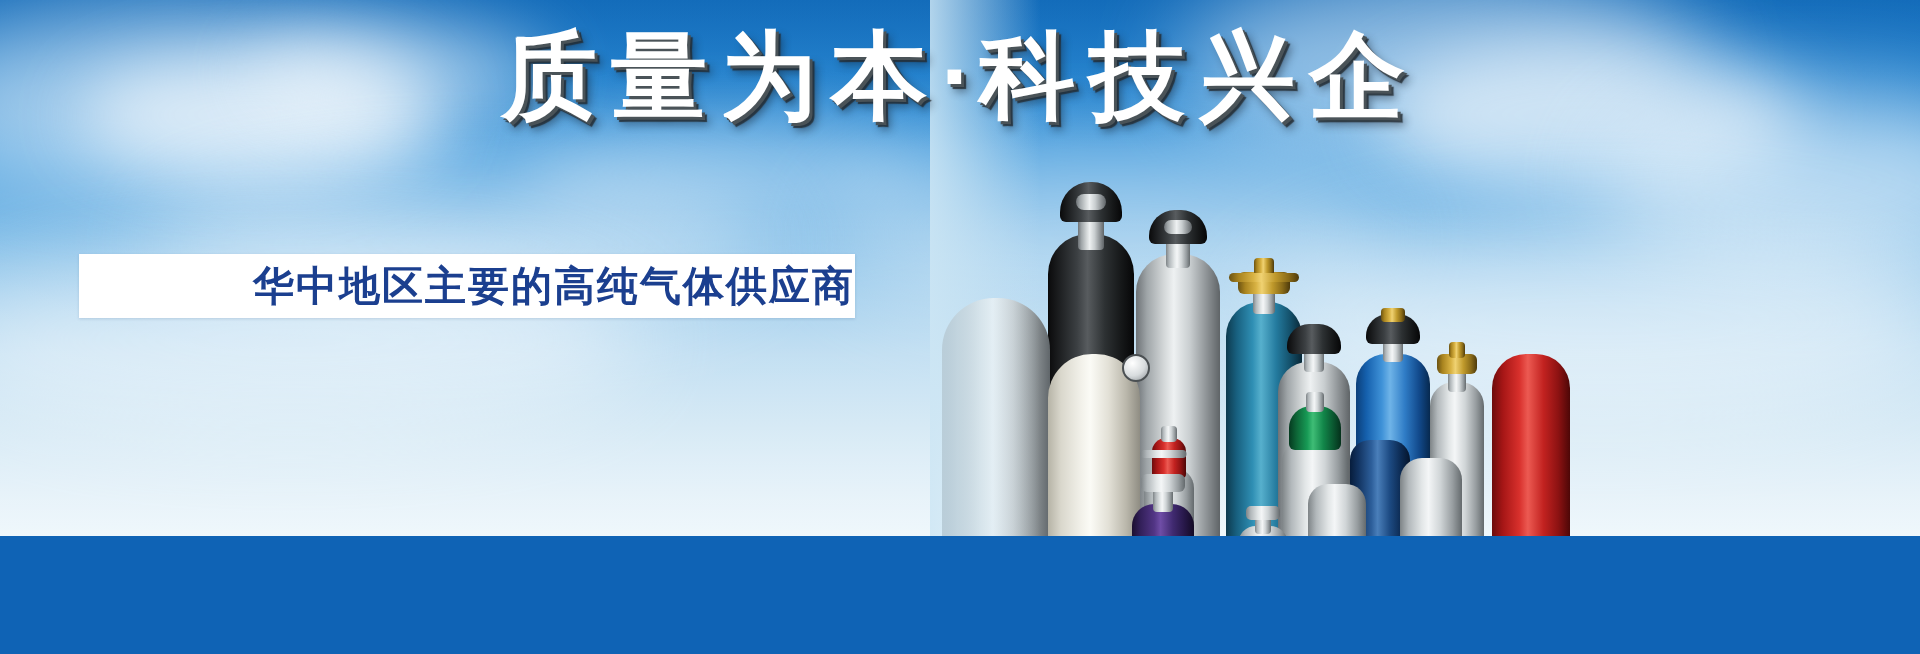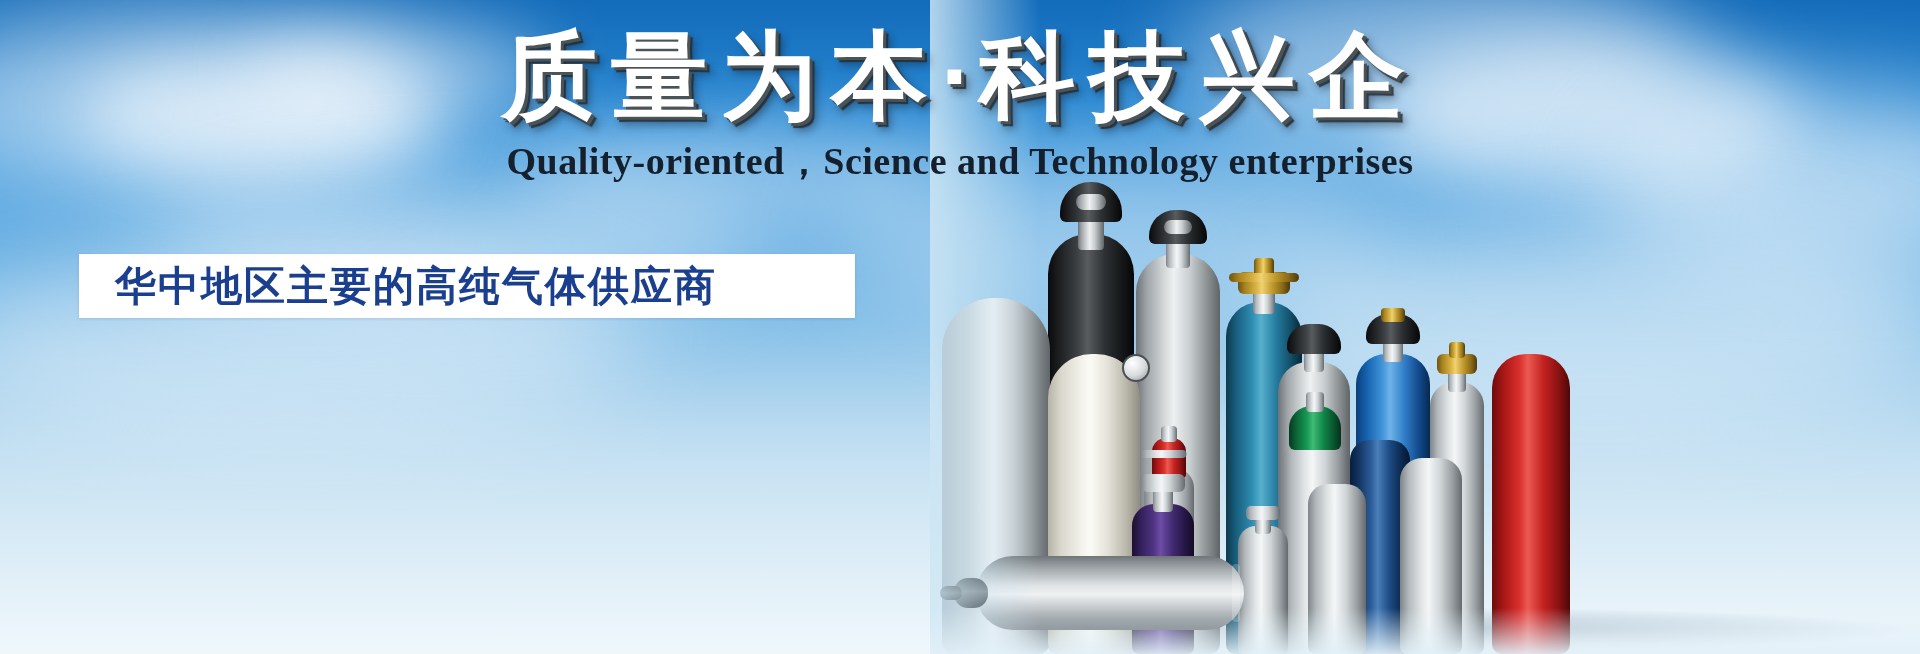--- a/index.html
+++ b/index.html
@@ -1,21 +1,21 @@
 <!DOCTYPE html>
 <html><head>
 <meta charset="utf-8">
 <style>
   * { margin:0; padding:0; box-sizing:border-box; }
   html,body { width:1920px; height:654px; overflow:hidden; }
   body { font-family:"Liberation Sans", sans-serif; background:#0f63b5; }
 
   .banner {
     position:relative;
-    width:1920px; height:654px;
+    width:1920px; height:536px;
     overflow:hidden;
     background:
       linear-gradient(to bottom,
         #1878c8 0%,
         #2a8bd6 14%,
         #57a6e0 32%,
         #86c0e8 50%,
         #a9d2ed 66%,
         #bcdcef 80%,
         #cfe6f4 92%,
@@ -67,20 +67,21 @@
     white-space:nowrap;
   }
 
   .whitebox {
     position:absolute;
     left:79px; top:254px;
     width:776px; height:64px;
     background:#ffffff;
     display:flex; align-items:center;
     box-shadow:0 1px 3px rgba(0,40,90,.14);
+    justify-content:flex-end;
   }
   .whitebox-text {
     padding-left:36px;
     font-family:"Liberation Sans","DejaVu Sans", sans-serif;
     font-weight:bold;
     font-size:41px;
     letter-spacing:2px;
     color:#1b3f8f;
     white-space:nowrap;
   }
@@ -267,20 +268,19 @@
     <div style="position:absolute; left:0; top:0; width:110px; height:100%;
                 background:linear-gradient(to right, rgba(205,230,244,.85), rgba(205,230,244,0));"></div>
     <div style="position:absolute; left:0; right:0; bottom:0; height:46px;
                 background:linear-gradient(to bottom, rgba(222,238,247,0), rgba(226,240,248,.92));"></div>
   </div>
 
   <div class="headline">
     <span>质量为本</span><span class="dot">·</span><span>科技兴企</span>
   </div>
 
-  <div class="subhead">Quality-oriented，Science and Technology enterprises</div>
 
   <div class="whitebox">
     <div class="whitebox-text">华中地区主要的高纯气体供应商</div>
   </div>
 
 
 </div>
 
 </body></html>

